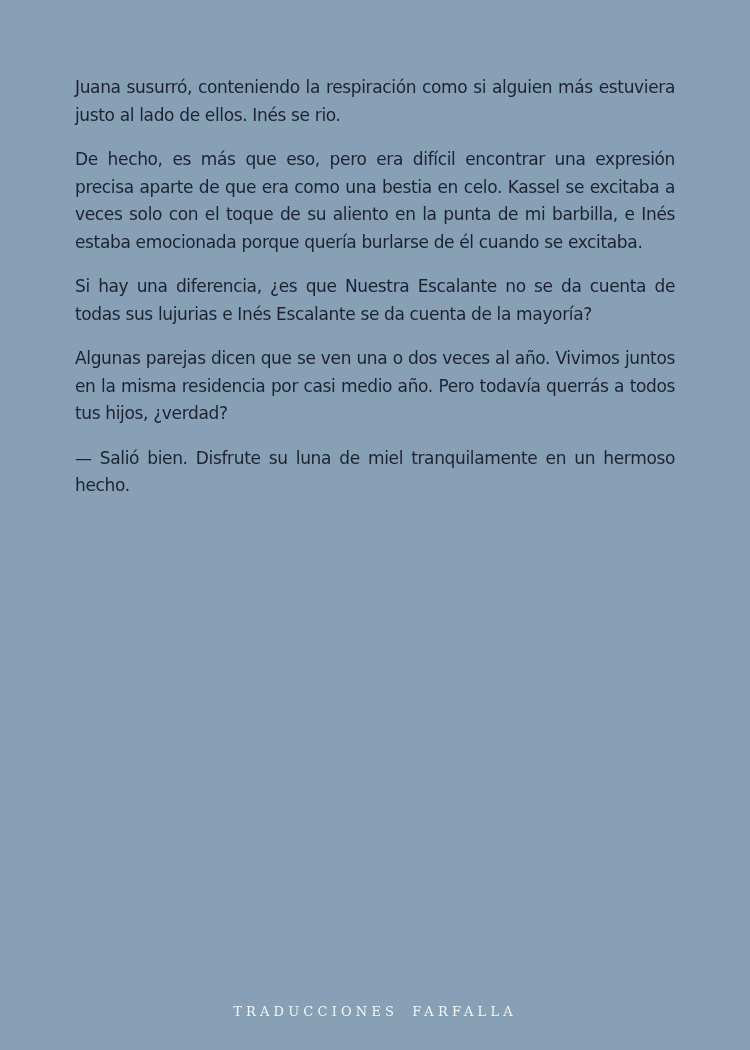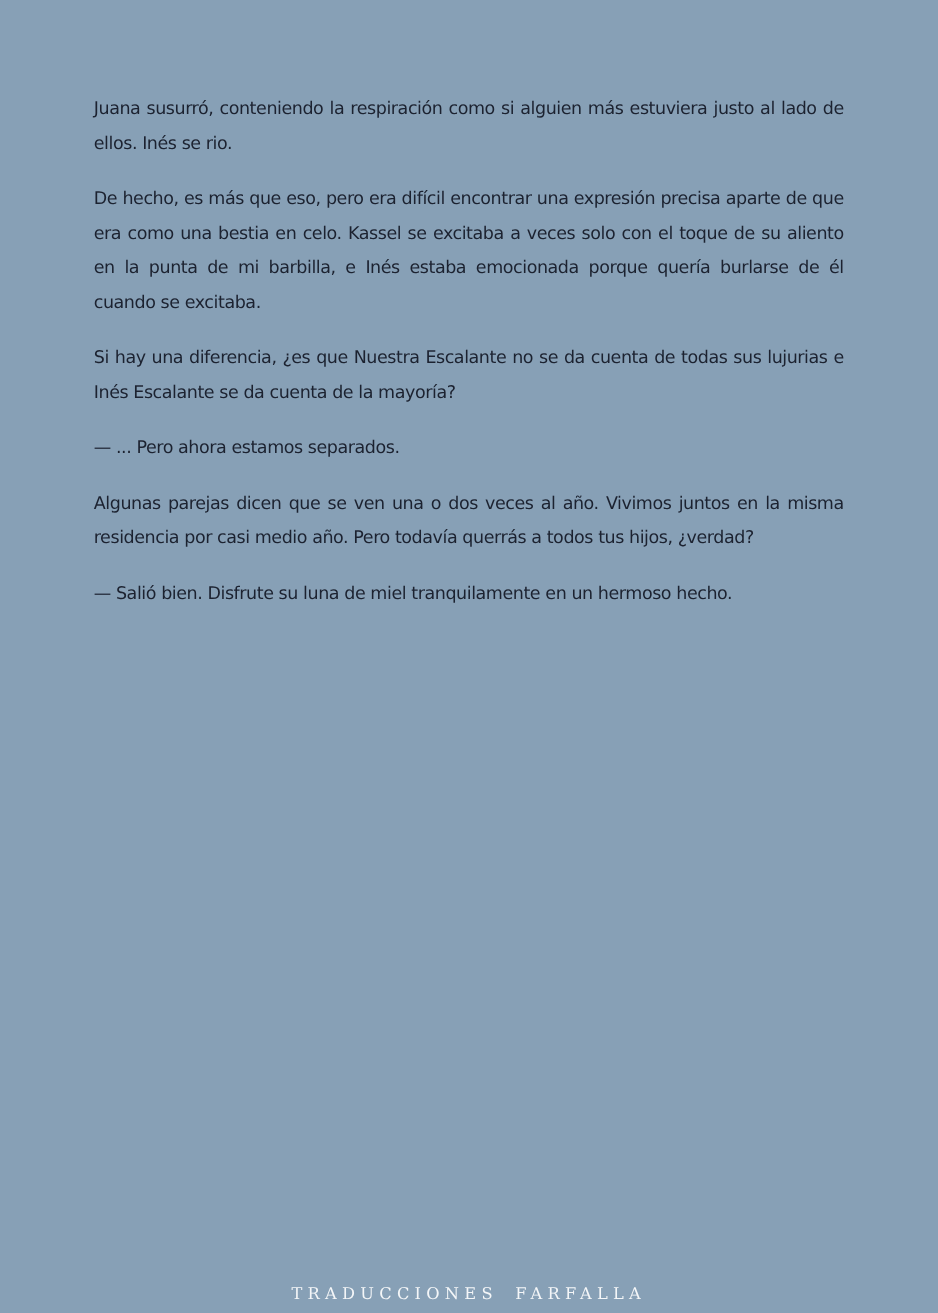--- a/index.html
+++ b/index.html
@@ -13,51 +13,50 @@
       overflow: hidden;
       position: relative;
     }
     .page {
       position: absolute;
       left: 75px;
       top: 74px;
       width: 600px;
       color: #1c2230;
       font-family: "DejaVu Sans", "Liberation Sans", sans-serif;
-      font-size: 14px;
+      font-size: 17px;
       line-height: 27.5px;
       letter-spacing: -0.35px;
     }
     .page p {
       margin: 0 0 17px 0;
       text-align: justify;
     }
     .footer {
       position: absolute;
       left: 0;
-      top: 1028px;
+      top: 1004px;
       width: 750px;
       text-align: center;
       color: #f4f6f8;
       font-family: "DejaVu Serif", "Liberation Serif", serif;
       font-size: 13px;
       letter-spacing: 4.2px;
     }
     .footer span.gap {
       display: inline-block;
       width: 14px;
     }
   </style>
 </head>
 <body>
 
 <div class="page">
   <p>Juana susurró, conteniendo la respiración como si alguien más estuviera justo al lado de ellos. Inés se rio.</p>
   <p>De hecho, es más que eso, pero era difícil encontrar una expresión precisa aparte de que era como una bestia en celo. Kassel se excitaba a veces solo con el toque de su aliento en la punta de mi barbilla, e Inés estaba emocionada porque quería burlarse de él cuando se excitaba.</p>
   <p>Si hay una diferencia, ¿es que Nuestra Escalante no se da cuenta de todas sus lujurias e Inés Escalante se da cuenta de la mayoría?</p>
-  <p>— ... Pero ahora estamos separados.</p>
   <p>Algunas parejas dicen que se ven una o dos veces al año. Vivimos juntos en la misma residencia por casi medio año. Pero todavía querrás a todos tus hijos, ¿verdad?</p>
   <p>— Salió bien. Disfrute su luna de miel tranquilamente en un hermoso hecho.</p>
 </div>
 
 <div class="footer">
   <span>TRADUCCIONES</span><span class="gap"></span><span>FARFALLA</span>
 </div>
 
 </body></html>

